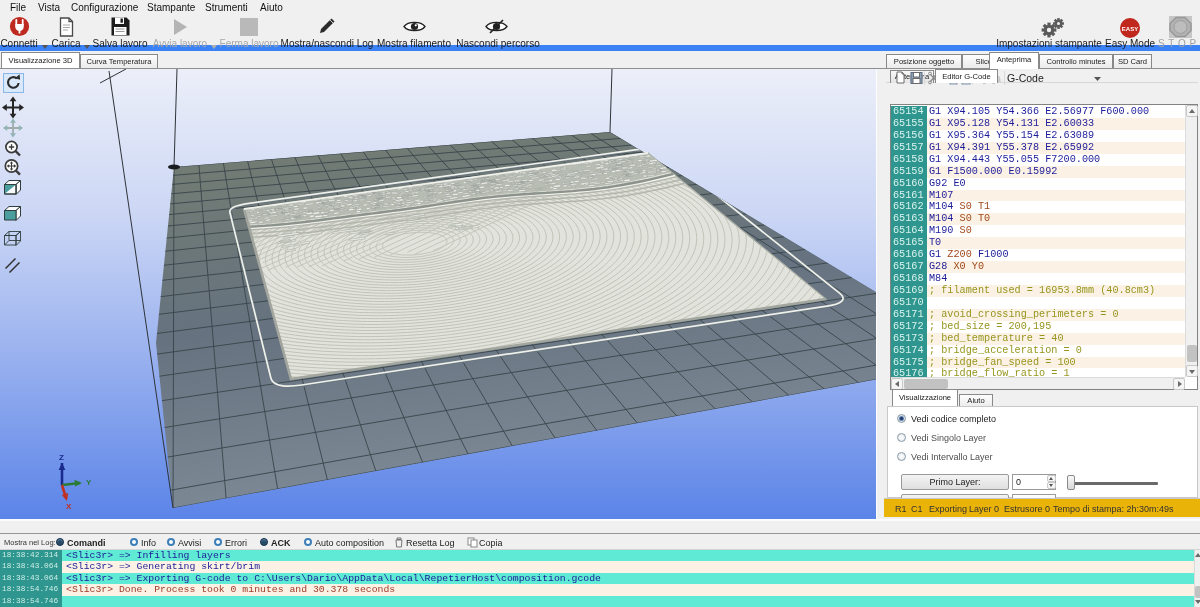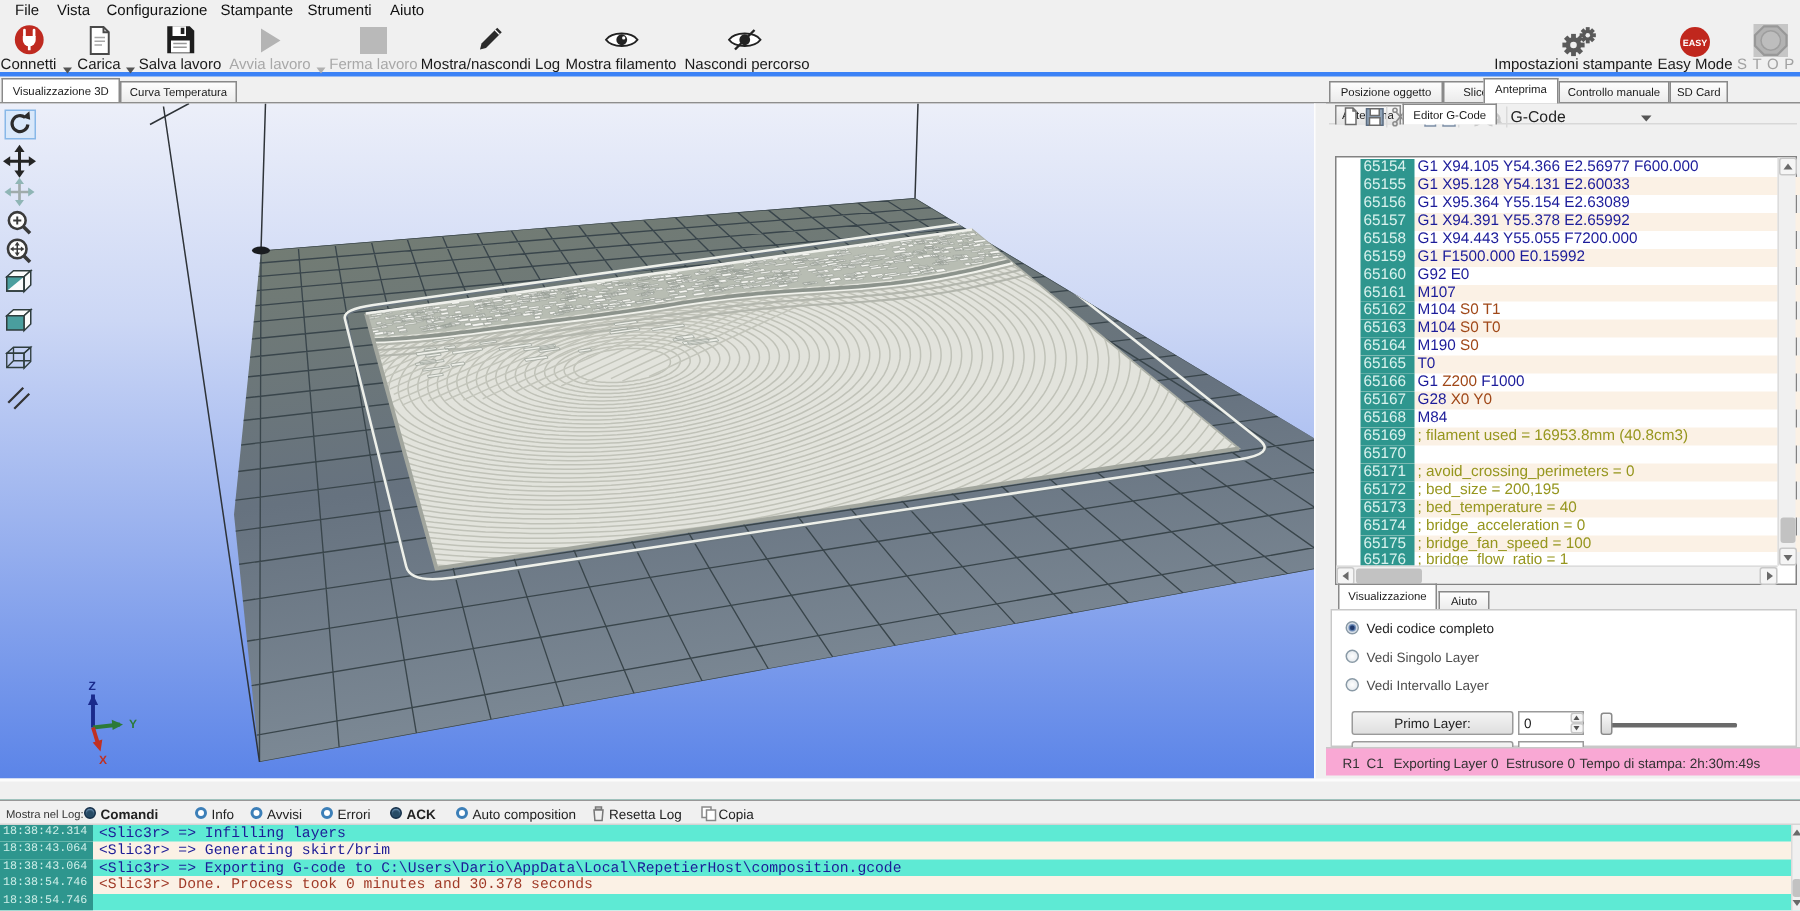--- a/index.html
+++ b/index.html
@@ -1,49 +1,49 @@
 <!DOCTYPE html>
 <html><head>
 <meta charset="utf-8">
 <style>
 *{margin:0;padding:0;box-sizing:border-box}
 html,body{width:1200px;height:607px;overflow:hidden}
 body{font-family:"Liberation Sans",sans-serif;background:#f0f0f0;position:relative;font-size:9px;color:#1a1a1a}
 .abs{position:absolute}
 #menubar{left:0;top:0;width:1200px;height:16px;background:#f0f0f0}
 #menubar span{position:absolute;top:2px;font-size:10px;color:#111}
-#toolbar{left:0;top:16px;width:1200px;height:35px;background:#f0f0f0;border-bottom:3px solid #3b82f6}
+#toolbar{left:0;top:16px;width:1200px;height:35px;background:#f0f0f0;border-bottom:6px solid #3b82f6}
 .tbtn{position:absolute;text-align:center;font-size:10px;color:#1a1a1a}
 .tbtn.dis{color:#a8a8a8}
 .dd{position:absolute;width:0;height:0;border-left:3px solid transparent;border-right:3px solid transparent;border-top:4px solid #555;top:29px}
 .dd.dis{border-top-color:#b0b0b0}
 #tabrow{left:0;top:52px;width:1200px;height:16px}
 .tab{position:absolute;border:1px solid #898989;border-bottom:none;font-size:7.6px;text-align:center;background:linear-gradient(#fdfdfd,#ebebeb);white-space:nowrap;overflow:hidden}
 .tab.on{background:#fff;z-index:3}
 #view3d{left:0;top:68px;width:884px;height:451px;border-top:1px solid #8e8e8e}
 #rpanel{left:884px;top:68px;width:316px;height:448px;background:#f0f0f0;border-top:1px solid #8e8e8e}
 .mono{font-family:"Liberation Mono",monospace}
 
 #ged{position:absolute;left:6px;top:35px;width:308px;height:286px;background:#fff;border:1px solid #828282}
-.gl{position:absolute;left:16px;height:11.93px;width:100%;white-space:pre;font-size:10.2px;line-height:11.93px;font-family:Liberation Sans, sans-serif}
+.gl{position:absolute;left:0;height:11.93px;width:100%;white-space:pre;font-size:10.2px;line-height:11.93px;font-family:Liberation Mono, monospace}
 .gl .no{position:absolute;left:0;top:0;width:36px;background:#2e968e;color:#d9f2ee;text-align:left;padding-left:2px;height:100%}
 .gl .tx{position:absolute;left:38px;top:0;white-space:pre}
 .alt{background:#fbf1e5}
 .nav{color:#1c1c9a}.mar{color:#a04818}.oli{color:#96961e}
 
 .sb{position:absolute;background:#f0f0f0}
 .sbtn{position:absolute;background:#f5f5f5;border:1px solid #c8c8c8;border-radius:2px}
 .thumb{position:absolute;background:#cdcdcd;border-radius:2px}
 .arr{position:absolute;width:0;height:0}
 
 .radio{position:absolute;width:9px;height:9px;border-radius:50%;border:1px solid #8a9aa6;background:radial-gradient(#fefefe,#dfe5ea)}
 .radio.sel::after{content:"";position:absolute;left:2px;top:2px;width:3px;height:3px;border-radius:50%;background:#20396b;box-shadow:0 0 1px 1px #4a6ea5}
 .rlbl{position:absolute;font-size:9px;color:#222}
 .btn{position:absolute;background:linear-gradient(#f4f4f4,#dfdfdf);border:1px solid #9a9a9a;border-radius:2px;font-size:9px;text-align:center;color:#222}
-#statusbar{position:absolute;left:0px;top:429px;width:316px;height:19px;background:#f9a8d4;border-top:1px solid #c8c8c8;font-size:9px;color:#333}
+#statusbar{position:absolute;left:0px;top:429px;width:316px;height:19px;background:#eab308;border-top:1px solid #c8c8c8;font-size:9px;color:#333}
 #statusbar span{position:absolute;top:5px}
 
 #splitter{left:0;top:519px;width:1200px;height:14px;background:#f0f0f0;border-top:2px solid #fcfcfc}
 #logpanel{left:0;top:533px;width:1200px;height:74px;background:#5eead4;border-top:1px solid #979797}
 #loghead{position:absolute;left:0;top:0;width:1200px;height:16px;background:#f0f0f0;border-bottom:1px solid #d4d4d4;font-size:9px;color:#222}
 #loghead span{position:absolute;top:4px}
 .tgl{position:absolute;top:4px;width:8px;height:8px;border-radius:50%}
 .tgl.onn{background:#274b66;border:1px solid #16304a;box-shadow:inset 0 1px 1px #6d93b5}
 .tgl.off{background:#fff;border:2px solid #3c7fb8}
 .lrow{position:absolute;left:0;width:1194px;height:11.47px;font-size:9.8px;line-height:11.47px;white-space:pre}
@@ -145,21 +145,21 @@
 <circle cx="12.5" cy="12" r="6.5" fill="#bdbdbd" stroke="#9e9e9e" stroke-width="1"></circle>
     </svg>
 <div class="tbtn dis" style="left:1158px;top:22px;width:60px;letter-spacing:0.5px;color:#a2a2a2;text-align:left">S T O P !!!</div>
 </div>
 <div id="tabrow" class="abs">
   <div class="tab on" style="left:1px;top:0;width:79px;height:16px;line-height:15px">Visualizzazione 3D</div>
   <div class="tab" style="left:80px;top:2px;width:78px;height:14px;line-height:13px">Curva Temperatura</div>
   <div class="tab" style="left:886px;top:2px;width:76px;height:14px;line-height:13px">Posizione oggetto</div>
   <div class="tab" style="left:962px;top:2px;width:46px;height:14px;line-height:13px">Slicer</div>
   <div class="tab on" style="left:989px;top:0px;width:50px;height:17px;line-height:14px">Anteprima</div>
-  <div class="tab" style="left:1039px;top:2px;width:74px;height:14px;line-height:13px">Controllo manuale</div>
+  <div class="tab" style="left:1039px;top:2px;width:74px;height:14px;line-height:13px">Controllo minutes</div>
   <div class="tab" style="left:1113px;top:2px;width:39px;height:14px;line-height:13px">SD Card</div>
 </div>
 <div id="view3d" class="abs">
 <svg id="scene" width="884" height="451" viewBox="0 0 884 451" style="position:absolute;left:0;top:0">
 <defs>
 <linearGradient id="sky" x1="0" y1="0" x2="0" y2="1">
  <stop offset="0" stop-color="#eceff9"></stop>
           <stop offset="0.32" stop-color="#ccd7f5"></stop>
  <stop offset="0.66" stop-color="#95aeee"></stop>
           <stop offset="1" stop-color="#5b84e8"></stop>

